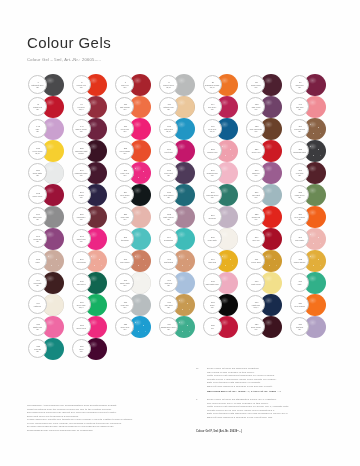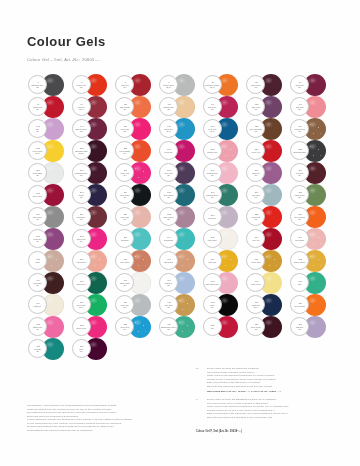--- a/index.html
+++ b/index.html
@@ -12,24 +12,24 @@
   }
   .page{
     position:absolute;
     inset:0;
     background:#fefefe;
   }
   
   .title{
     position:absolute;
     left:27px; top:34px;
-    font-size:13px;
+    font-size:15px;
     letter-spacing:.45px;
     color:#2e2e2e;
-    font-weight:700;
+    font-weight:400;
     white-space:nowrap;
   }
   .subtitle{
     position:absolute;
     left:27px; top:57px;
     font-size:4.1px;
     letter-spacing:.25px;
     color:#8d8d8d;
     white-space:nowrap;
   }

